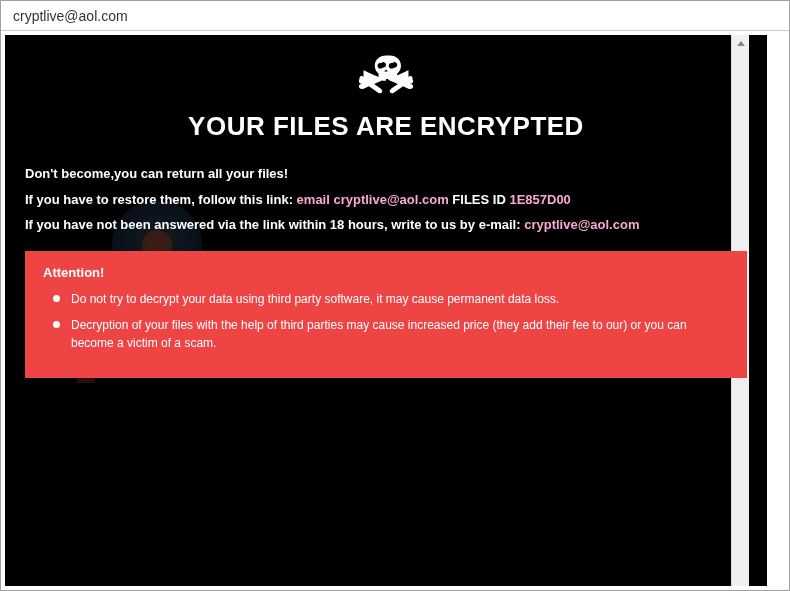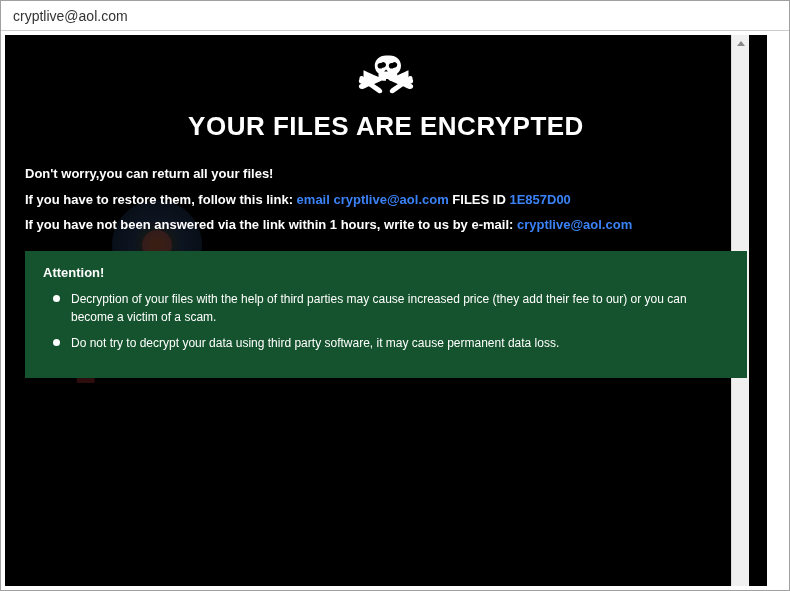--- a/index.html
+++ b/index.html
@@ -111,24 +111,24 @@
       letter-spacing: 0.5px;
     }
     .line {
       font-size: 13px;
       font-weight: bold;
       color: #fff;
       margin-bottom: 6px;
       line-height: 1.5;
     }
     .highlight-orange {
-      color: #3b82f6;
+      color: #f9a8d4;
     }
     .attention-box {
-      background: #14532d;
+      background: #ef4444;
       margin-top: 16px;
       padding: 14px 18px 18px 18px;
     }
     .attention-title {
       color: #fff;
       font-weight: bold;
       font-size: 13px;
       margin-bottom: 10px;
     }
     .bullet-list {
@@ -181,35 +181,35 @@
           <path d="M4 26 c0 -2 2 -3 4 -2 c14 6 20 9 22 10 c-2 1 -8 4 -22 10 c-2 1 -4 0 -4 -2 c0 -1 1 -2 2 -2 c-1 0 -2 -1 -2 -2 c0 -1 1 -2 3 -3 l14 -5 l-14 -1 c-2 -1 -3 -2 -3 -3 z" fill="none"></path>
         </g>
         <g fill="#fff">
           <path d="M8 23 c-3 -1 -5 1 -5 3 c0 2 2 3 3 3 c-1 0 -3 1 -3 3 c0 2 2 4 5 3 c4 -2 18 -9 22 -11 c-4 -2 -18 -9 -22 -11 z" transform="translate(0,6) scale(1,0.9)"></path>
           <path d="M56 23 c3 -1 5 1 5 3 c0 2 -2 3 -3 3 c1 0 3 1 3 3 c0 2 -2 4 -5 3 c-4 -2 -18 -9 -22 -11 c4 -2 18 -9 22 -11 z" transform="translate(0,6) scale(1,0.9)"></path>
         </g>
       </svg>
 
       <h1 class="main-heading">YOUR FILES ARE ENCRYPTED</h1>
 
-      <p class="line">Don't worry,you can return all your files!</p>
+      <p class="line">Don't become,you can return all your files!</p>
 
       <p class="line">
         <span>If you have to restore them, follow this link: </span><span class="highlight-orange">email </span><span class="highlight-orange">cryptlive@aol.com</span><span>  FILES ID </span><span class="highlight-orange">1E857D00</span>
       </p>
 
       <p class="line">
-        <span>If you have not been answered via the link within 1 hours, write to us by e-mail: </span><span class="highlight-orange">cryptlive@aol.com</span>
+        <span>If you have not been answered via the link within 18 hours, write to us by e-mail: </span><span class="highlight-orange">cryptlive@aol.com</span>
       </p>
 
       <div class="attention-box">
         <div class="attention-title">Attention!</div>
         <ul class="bullet-list">
+          <li>Do not try to decrypt your data using third party software, it may cause permanent data loss.</li>
           <li>Decryption of your files with the help of third parties may cause increased price (they add their fee to our) or you can become a victim of a scam.</li>
-          <li>Do not try to decrypt your data using third party software, it may cause permanent data loss.</li>
         </ul>
       </div>
 
     </div>
   </div>
 
   <div class="scrollbar">
     <div class="scroll-arrow-up">
       <svg width="10" height="10" viewBox="0 0 10 10">
           <path d="M5 2 L9 7 L1 7 Z" fill="#888"></path>

